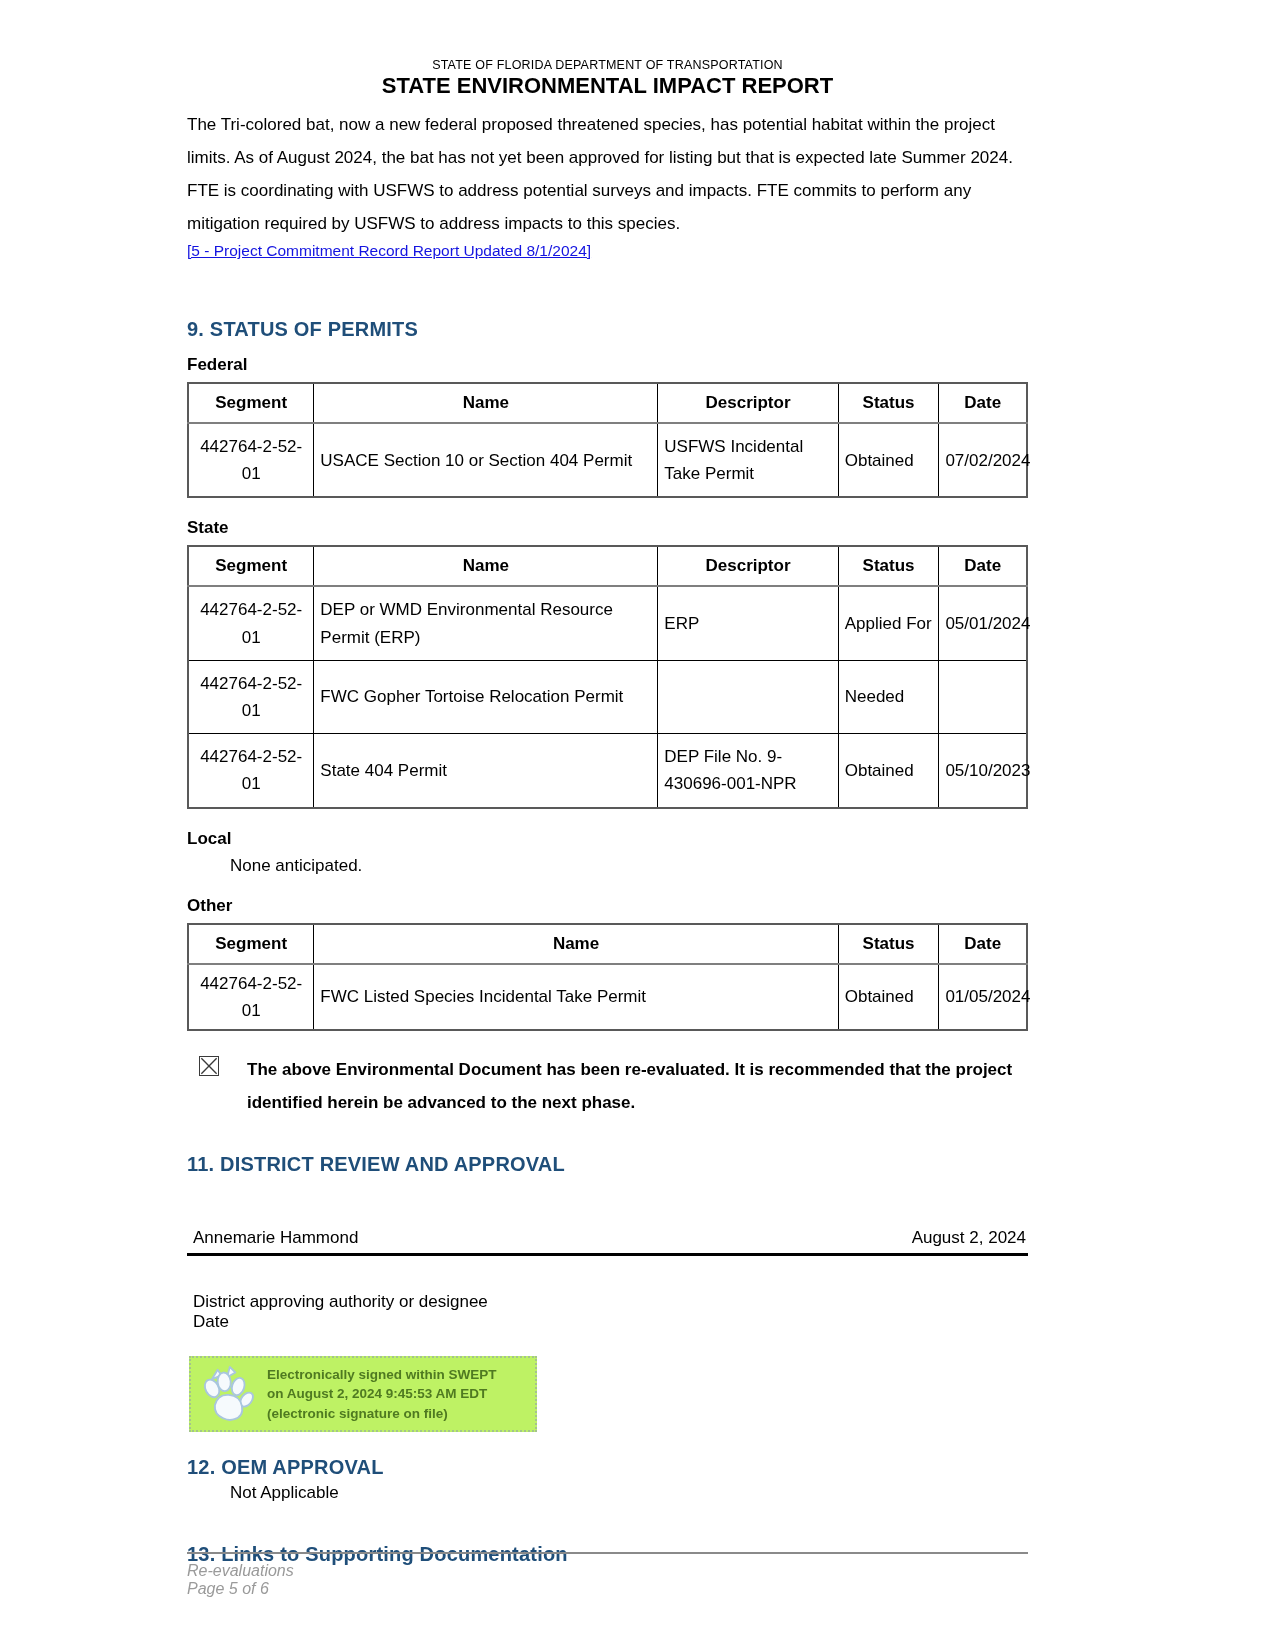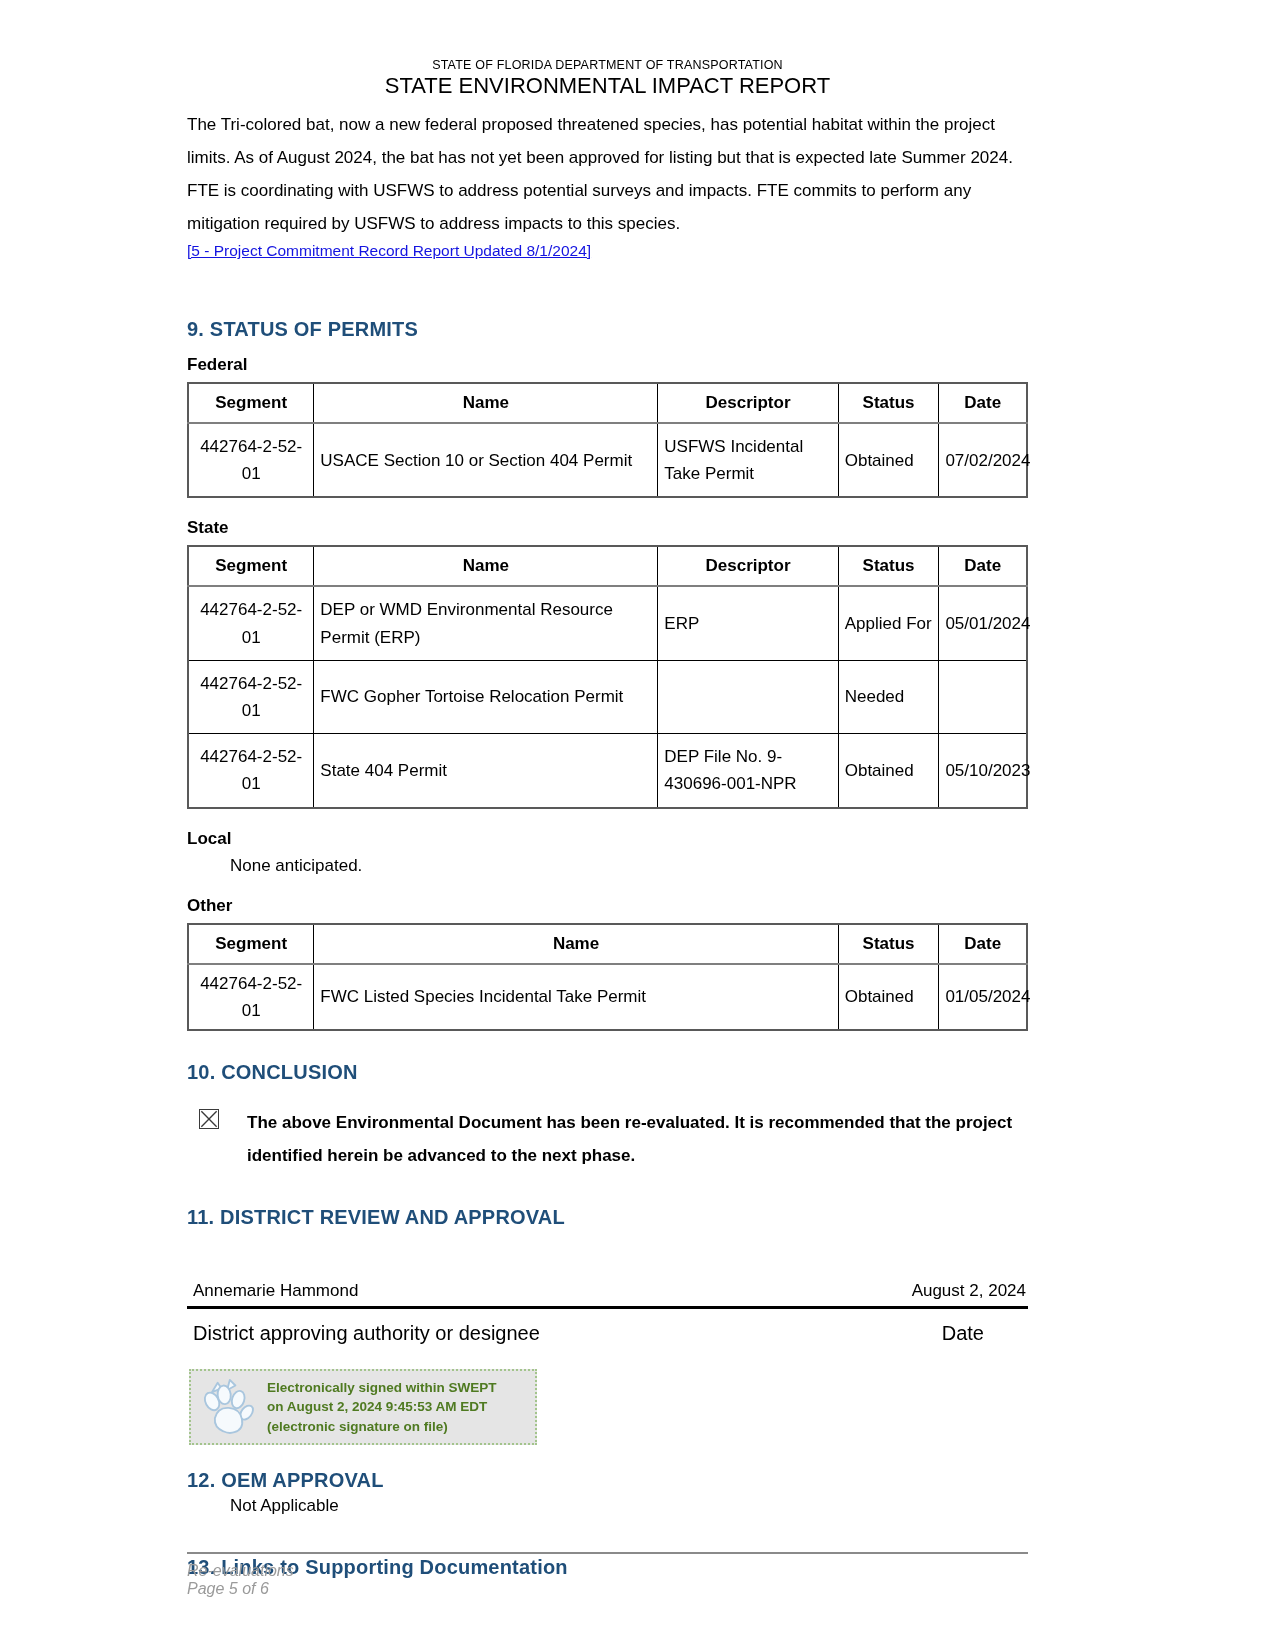--- a/index.html
+++ b/index.html
@@ -10,21 +10,21 @@
     margin:0 auto;
     background:#ffffff;
     font-family:"Liberation Sans","DejaVu Sans",sans-serif;
     color:#000000;
     padding:58px 135px 0 75px;
     overflow:hidden;
   }
   
   .doc-header { text-align:center; }
   .agency-line { font-size:12.5px; letter-spacing:.2px; }
-  .doc-title { font-size:22px; font-weight:normal; line-height:1.25; }
+  .doc-title { font-size:22px; font-weight:bold; line-height:1.25; }
   
   .intro-para { margin-top:8px; font-size:17px; line-height:1.95; }
   .doc-link {
     display:inline-block; margin-top:2px;
     font-size:15.5px; color:#1414e0; text-decoration:underline; cursor:pointer;
   }
   
   .section-heading {
     color:#1f4e79; font-size:20px; font-weight:bold; letter-spacing:.2px;
   }
@@ -70,30 +70,31 @@
   .conclusion-text { font-size:17px; line-height:1.95; margin-left:28px; width:1005px;font-weight:bold; }
   
   .sig-row {
     display:flex; justify-content:space-between; align-items:flex-end;
     margin-top:52px; padding:0 2px 5px 6px;
     border-bottom:3.5px solid #000;
     font-size:17px;
   }
   .sig-labels {
     display:flex; justify-content:space-between;
-    margin-top:13px; padding-left:6px; padding-right:44px;
-    font-size:20px;
+    margin-top:36px; padding-left:6px; padding-right:44px;
+    font-size:17px;
+    flex-direction:column;
   }
   .esign-box {
     margin-top:24px; margin-left:2px;
     width:348px; min-height:74px;
     border:2px dotted #a3c48c;
     display:flex; align-items:center;
     padding:6px 10px 6px 8px;
-    background:#e5e5e5;
+    background:#bef264;
   }
   .paw { flex:0 0 auto; width:56px; height:60px; margin-right:12px; }
   .esign-text { font-size:13.5px; font-weight:bold; color:#4f7a21; line-height:1.45; }
   
   .footer {
     position:absolute; left:75px; right:135px; top:1552px;
     border-top:2.5px solid #8a8a8a;
     padding-top:8px;
     display:flex; justify-content:space-between;
     font-size:16px; font-style:italic; color:#9a9a9a;flex-direction:column;
@@ -212,21 +213,20 @@
       <tr>
         <td class="seg" style="padding:5px 2px;">442764-2-52-01</td>
         <td style="padding:5px 6px;">FWC Listed Species Incidental Take Permit</td>
         <td style="padding:5px 6px;">Obtained</td>
         <td style="padding:5px 6px;">01/05/2024</td>
       </tr>
     </tbody>
   </table>
 
   
-  <div class="section-heading h10">10. CONCLUSION</div>
   <div class="conclusion-row">
     <span class="checkbox">
       <svg viewBox="0 0 20 20">
           <path d="M1.5 1.5 L18.5 18.5 M18.5 1.5 L1.5 18.5" stroke="#3a3a3a" stroke-width="1.5" fill="none"></path>
         </svg>
     </span>
     <span class="conclusion-text">The above Environmental Document has been re-evaluated. It is recommended that the project identified herein be advanced to the next phase.</span>
   </div>
 
   

